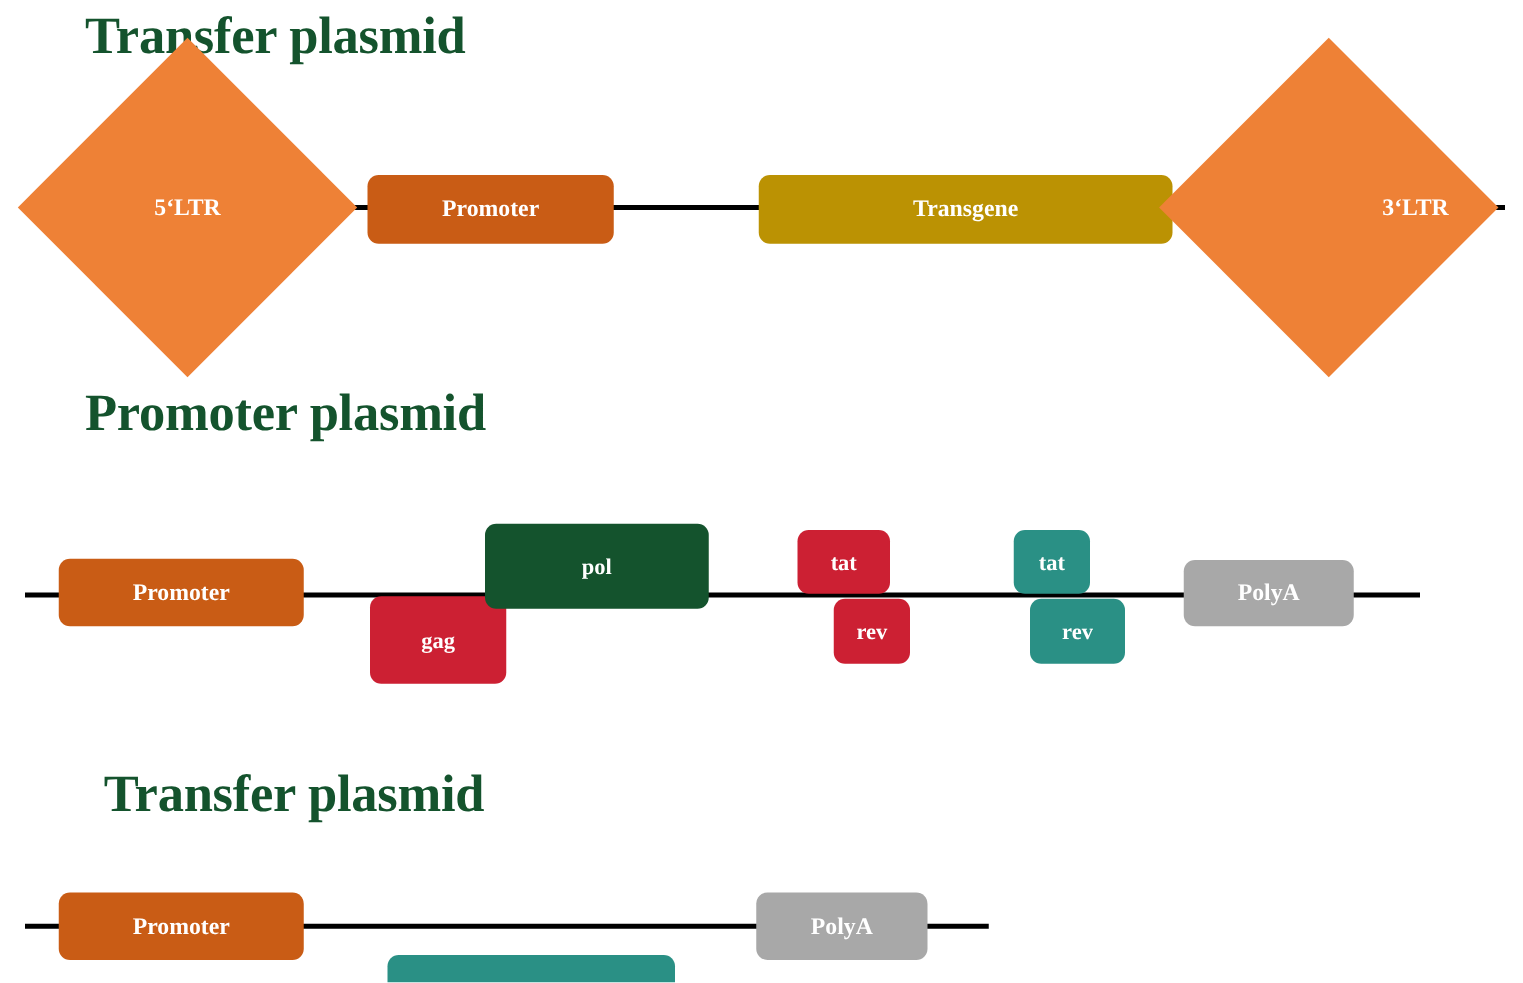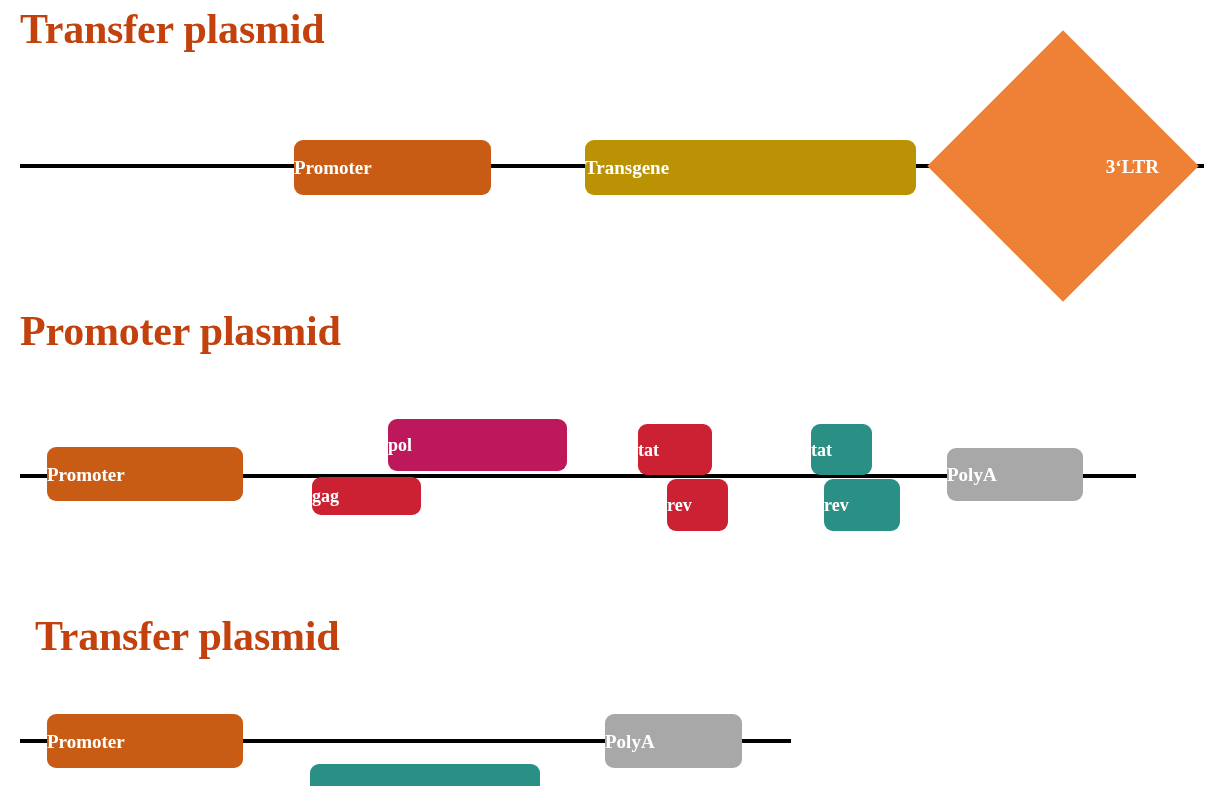--- a/index.html
+++ b/index.html
@@ -15,41 +15,43 @@
     width: 1218px;
     height: 786px;
     background: #ffffff;
     overflow: hidden;
   }
 
   
   .section-title {
     position: absolute;
     font-weight: bold;
-    color: #c2410c;
+    color: #14532d;
     font-size: 42px;
     line-height: 1;
     white-space: nowrap;
     letter-spacing: -0.2px;
+    margin-left: 48px;
   }
 
   
   .backbone {
     position: absolute;
     background: #000000;
     height: 4px;
   }
 
   
   .feature {
     position: absolute;
     box-sizing: border-box;
     border-radius: 9px;
     display: flex;
     align-items: center;
+    justify-content: center;
     color: #ffffff;
     font-weight: bold;
     font-size: 19px;
     line-height: 1;
     white-space: nowrap;
     text-rendering: optimizeLegibility;
   }
   .feature.small { font-size: 18px; }
   .feature.wide  { font-size: 19px; }
 
@@ -80,47 +82,51 @@
 </style>
 </head>
 <body>
 
 <div id="canvas">
 
   <div class="section-title" style="left:20px; top:8px;">Transfer plasmid</div>
 
   <div class="backbone" style="left:20px; top:164px; width:1184px;"></div>
 
+  <div class="diamond" style="left:54px; top:70px; width:192px; height:192px;">
+    <div class="shape" style="background:#EE8136;"></div>
+    <span class="dlabel">5‘LTR</span>
+  </div>
 
   <div class="feature wide" style="left:294px; top:140px; width:197px; height:55px; background:#C95C15;">
     <span>Promoter</span>
   </div>
 
-  <div class="feature wide" style="left:585px; top:140px; width:331px; height:55px; background:#BB9203;">
+  <div class="feature wide" style="left:607px; top:140px; width:331px; height:55px; background:#BB9203;">
     <span>Transgene</span>
   </div>
 
   <div class="diamond" style="left:967px; top:70px; width:192px; height:192px;justify-content:flex-end;">
     <div class="shape" style="background:#EE8136;"></div>
     <span class="dlabel">3‘LTR</span>
   </div>
 
   <div class="section-title" style="left:20px; top:310px;">Promoter plasmid</div>
 
   <div class="backbone" style="left:20px; top:474px; width:1116px;"></div>
 
   <div class="feature wide" style="left:47px; top:447px; width:196px; height:54px; background:#C95C15;">
     <span>Promoter</span>
   </div>
 
-  <div class="feature small" style="left:312px; top:477px; width:109px; height:38px; background:#CC2033;">
+  <div class="feature small" style="left:296px; top:477px; width:109px; height:70px; background:#CC2033;">
     <span>gag</span>
   </div>
 
-  <div class="feature small" style="left:388px; top:419px; width:179px; height:52px; background:#be185d;">
+  <div class="feature small" style="left:388px; top:419px; width:179px; height:68px; background:#14532d;">
     <span>pol</span>
   </div>
 
   <div class="feature small" style="left:638px; top:424px; width:74px; height:51px; background:#CC2033;">
     <span>tat</span>
   </div>
 
   <div class="feature small" style="left:667px; top:479px; width:61px; height:52px; background:#CC2033;">
     <span>rev</span>
   </div>

